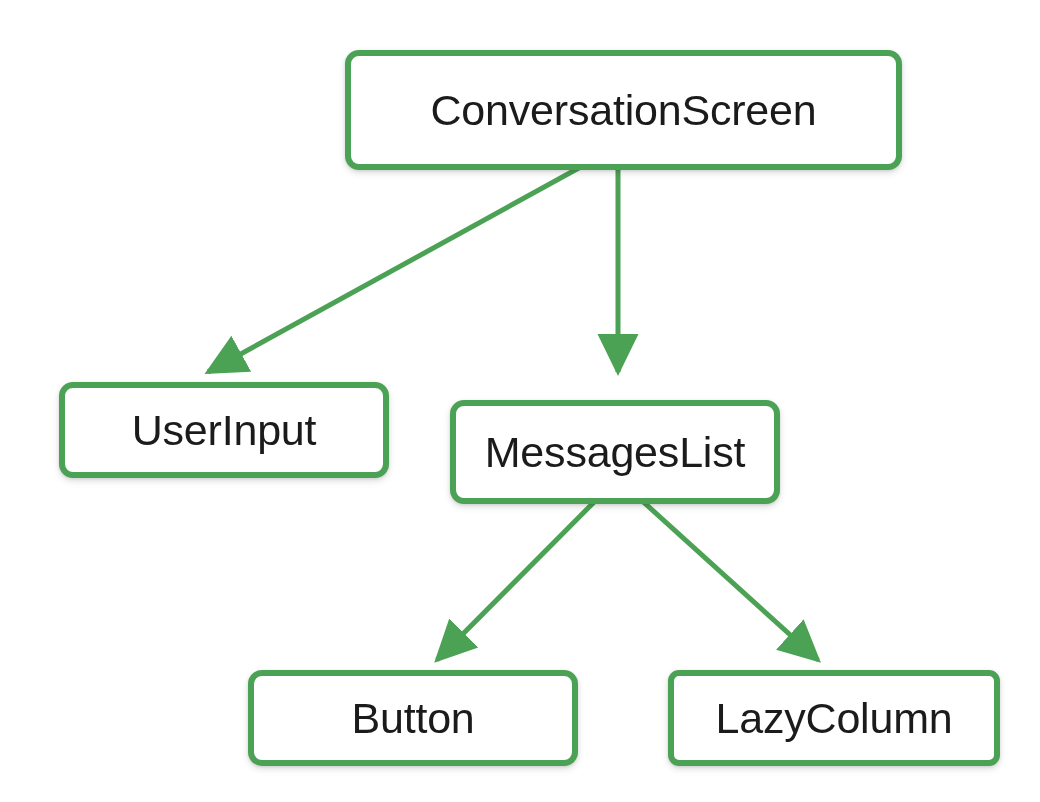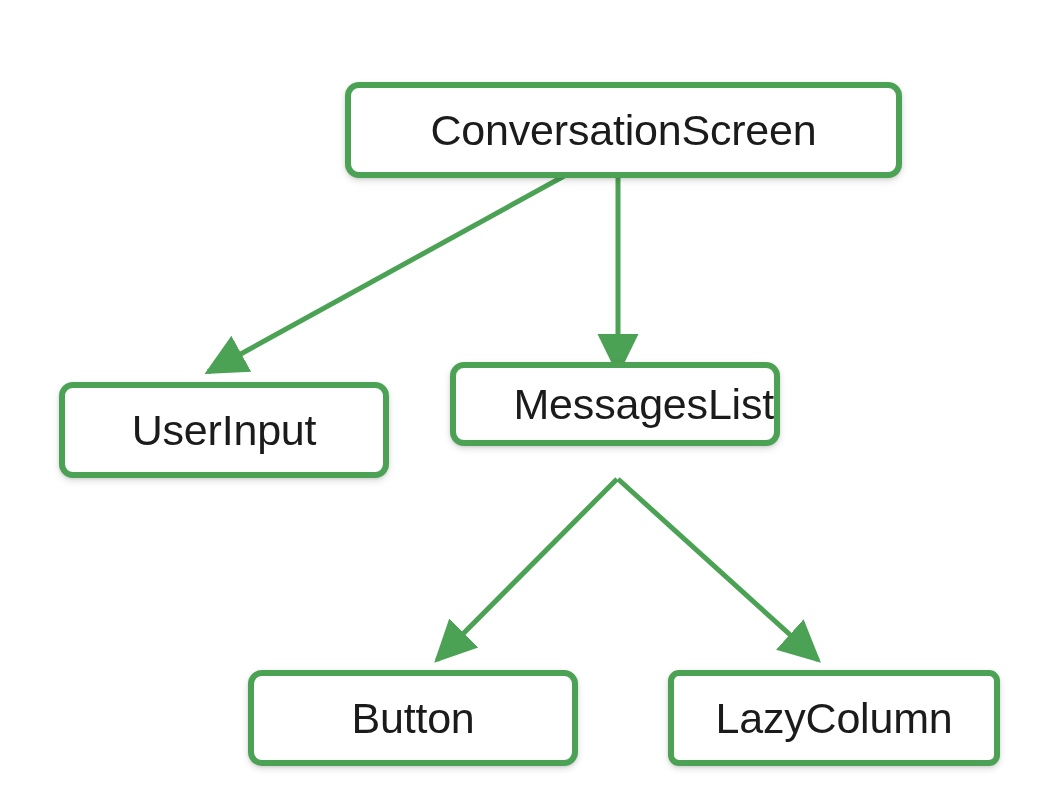--- a/index.html
+++ b/index.html
@@ -53,23 +53,23 @@
     font-family: "Liberation Sans", sans-serif;
     font-size: 43px;
     font-weight: 400;
     line-height: 1;
     letter-spacing: -0.2px;
     white-space: nowrap;
     user-select: none;
   }
 
   
-  #node-conversationscreen { left: 345px; top: 50px;  width: 557px; height: 96px; margin-top: 32px; }
+  #node-conversationscreen { left: 345px; top: 50px;  width: 557px; height: 120px; }
   #node-userinput          { left: 59px;  top: 382px; width: 330px; height: 96px; }
-  #node-messageslist       { left: 450px; top: 362px; width: 330px; height: 84px; justify-content: flex-end; }
+  #node-messageslist       { left: 450px; top: 400px; width: 330px; height: 104px; }
   #node-button             { left: 248px; top: 670px; width: 330px; height: 96px; }
   #node-lazycolumn         { left: 668px; top: 670px; width: 332px; height: 96px; border-radius: 11px; }
 </style>
 </head>
 <body>
 
 <div id="diagram-canvas">
 
   <svg id="edges-layer" viewBox="0 0 1040 802" width="1040" height="802" xmlns="http://www.w3.org/2000/svg">
     <defs>

